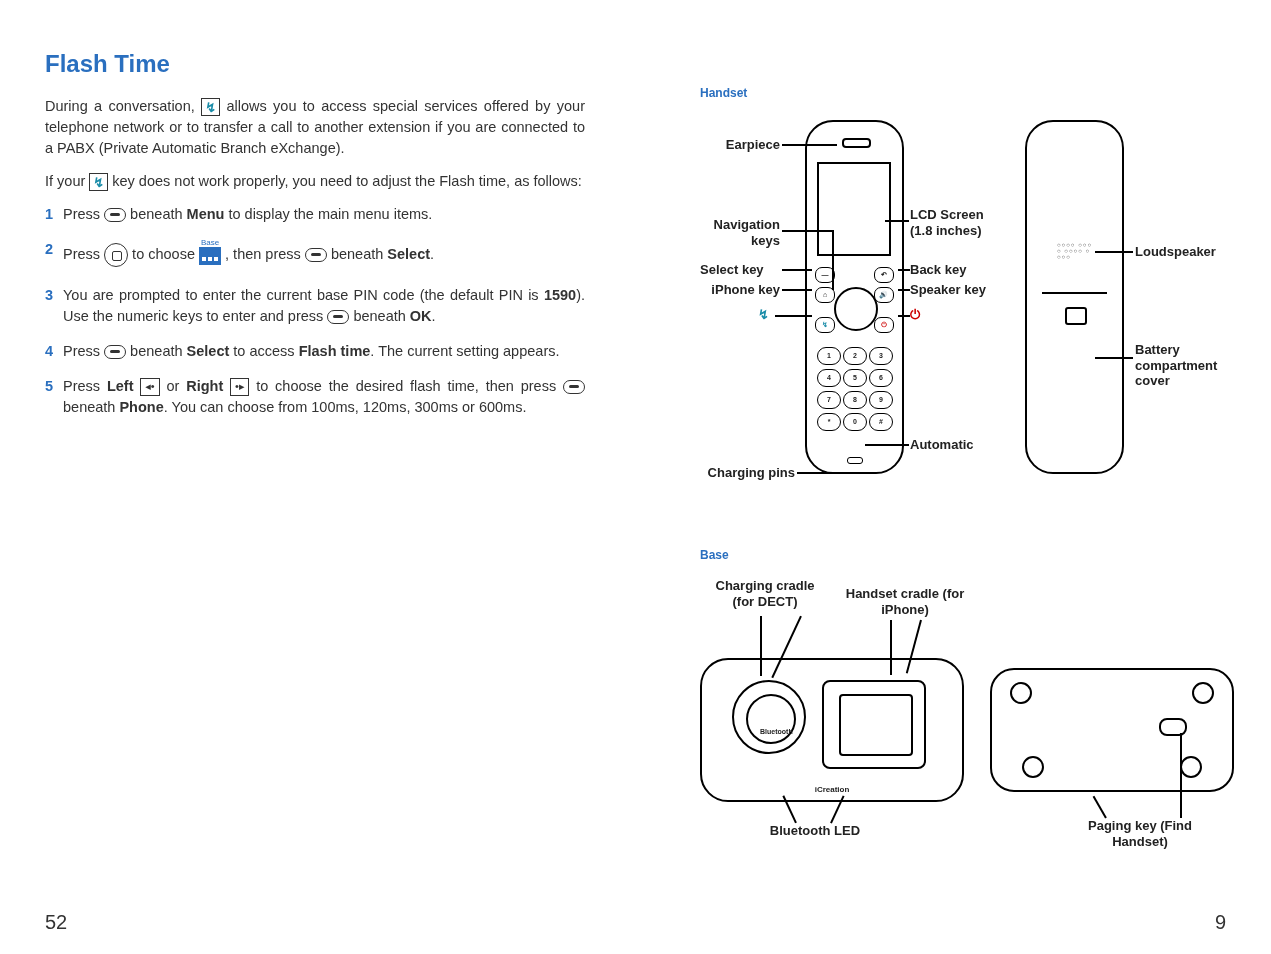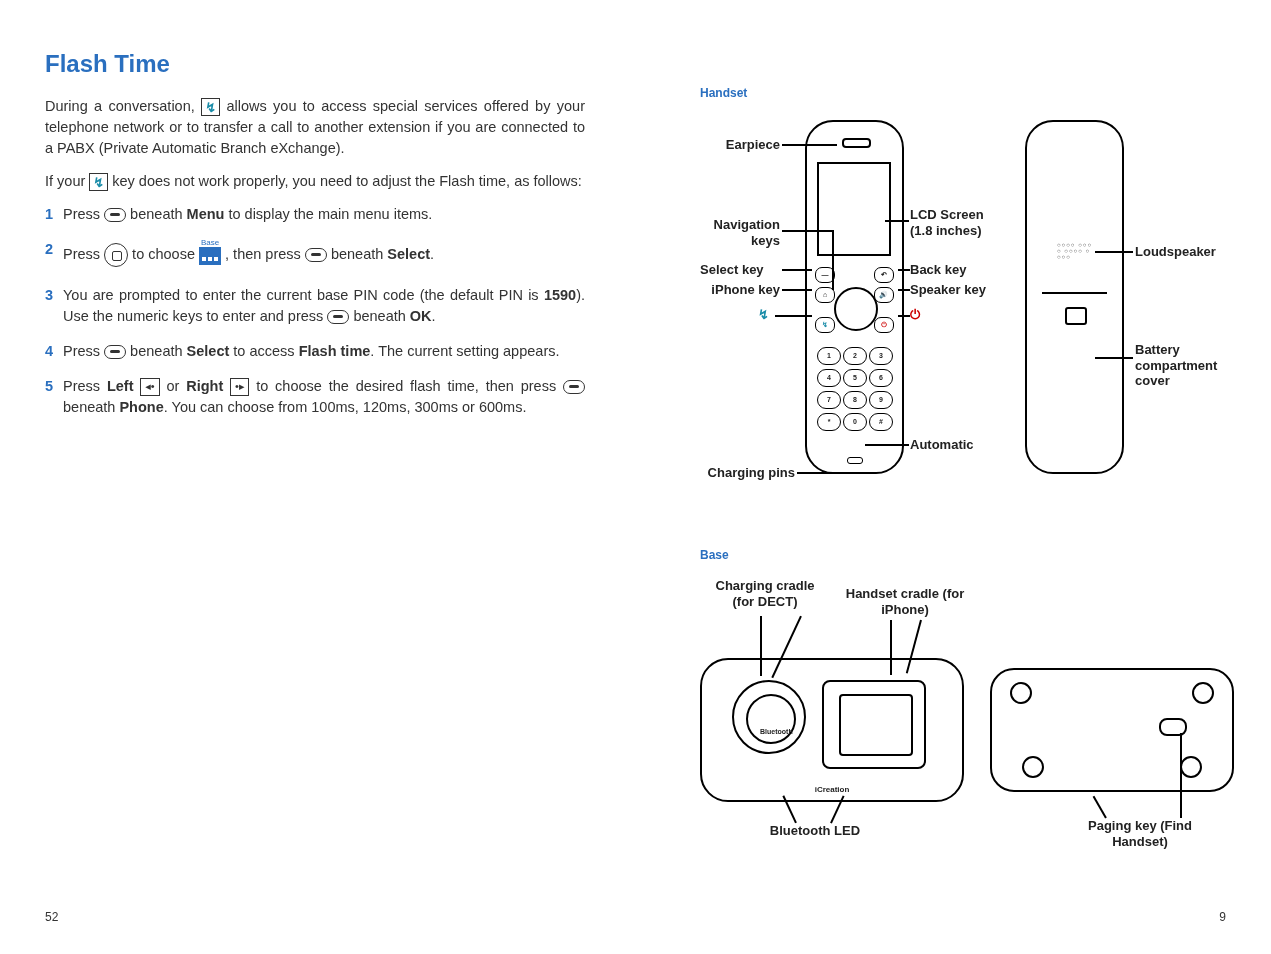--- a/index.html
+++ b/index.html
@@ -129,22 +129,22 @@
   .icon-arrow {
     display: inline-block;
     border: 1px solid #333;
     padding: 0 4px;
     font-size: 11px;
     vertical-align: middle;
   }
   b { font-weight: bold; }
   .page-num {
     position: absolute;
-    bottom: 30px;
-    font-size: 12px;
+    bottom: 20px;
+    font-size: 20px;
     margin-top: 36px;
   }
   .pn-left { left: 45px; }
   .pn-right { right: 45px; }
 
   
   .diagram {
     position: relative;
     font-size: 13px;
     font-weight: 600;

